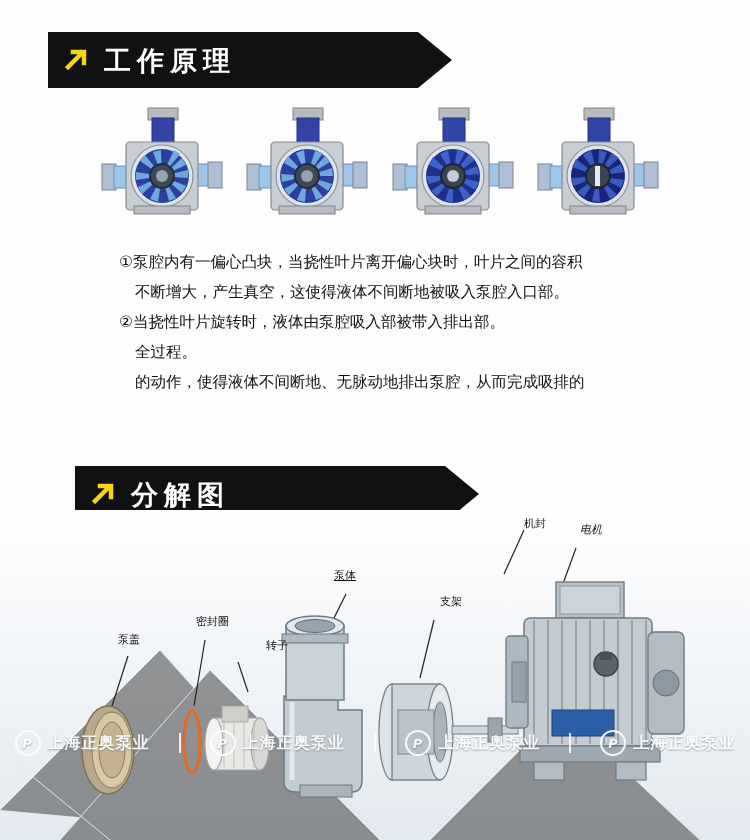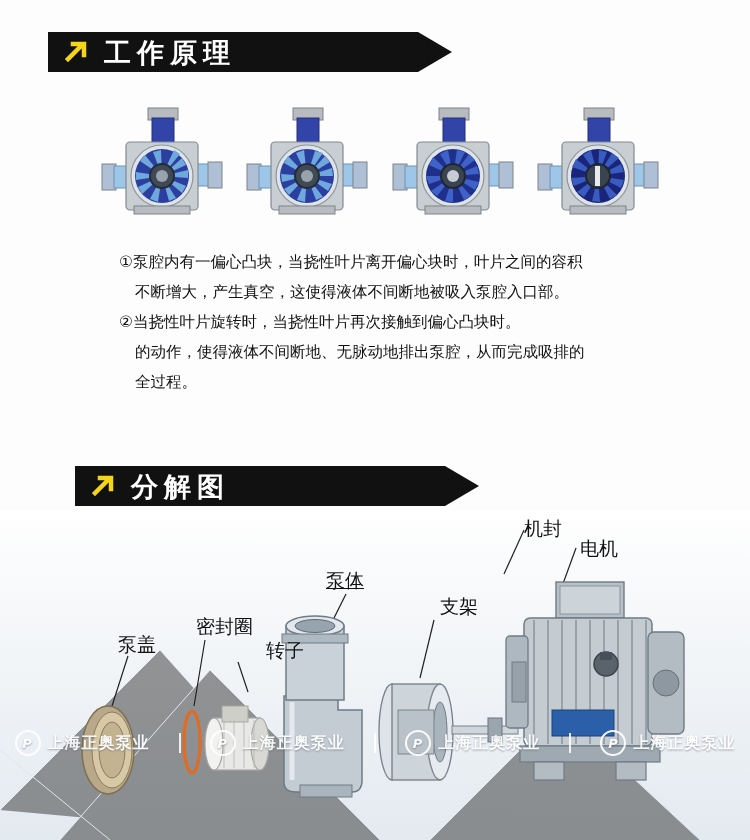--- a/index.html
+++ b/index.html
@@ -18,21 +18,21 @@
   .page {
     position: relative;
     width: 750px;
     height: 840px;
     background: #fdfdfd;
   }
 
   
   .banner {
     position: absolute;
-    height: 40px;
+    height: 56px;
     display: flex;
     align-items: center;
     background: #111111;
     padding-left: 14px;
     padding-right: 46px;
     color: #ffffff;
     
     clip-path: polygon(0 0, calc(100% - 34px) 0, 100% 50%, calc(100% - 34px) 100%, 0 100%);
   }
   .banner .arrow-icon {
@@ -103,21 +103,21 @@
     overflow: hidden;
   }
   .exploded .bg-diag {
     position: absolute;
     inset: 0;
     opacity: 0.5;
   }
 
   .callout {
     position: absolute;
-    font-size: 19px;
+    font-size: 11px;
     color: #111111;
     white-space: nowrap;
     font-family: "DejaVu Sans", "Liberation Sans", sans-serif;
     text-align: right;
   }
 
   
   .watermark-strip {
     position: absolute;
     left: 0;
@@ -297,24 +297,24 @@
       </svg>
     </div>
   </div>
 
   <div class="principle-text">
     <p>
       <span class="ind">①</span><span>泵腔内有一偏心凸块，当挠性叶片离开偏心块时，叶片之间的容积</span>
     </p>
     <p class="cont">不断增大，产生真空，这使得液体不间断地被吸入泵腔入口部。</p>
     <p>
-      <span class="ind">②</span><span>当挠性叶片旋转时，当挠性叶片再次接触到偏心凸块时。</span>
+      <span class="ind">②</span><span>当挠性叶片旋转时，液体由泵腔吸入部被带入排出部。</span>
     </p>
+    <p class="cont">全过程。</p>
     <p class="cont">的动作，使得液体不间断地、无脉动地排出泵腔，从而完成吸排的</p>
-    <p class="cont">全过程。</p>
   </div>
 
   <div class="banner" id="banner-exploded">
     <svg class="arrow-icon" viewBox="0 0 30 30">
       <path d="M6 22 L20 8 M11 7 L22 7 L22 18" fill="none" stroke="#f5d518" stroke-width="4.5" stroke-linecap="square"></path>
     </svg>
     <span class="banner-title">分解图</span>
   </div>
 
   <div class="exploded">
@@ -425,24 +425,24 @@
         <rect x="534" y="252" width="30" height="18" fill="#b3bcc3" stroke="#6f7b85" stroke-width="1.2"></rect>
         <rect x="616" y="252" width="30" height="18" fill="#b3bcc3" stroke="#6f7b85" stroke-width="1.2"></rect>
 
         <rect x="552" y="200" width="62" height="26" fill="#2b5fa8" stroke="#1d4379" stroke-width="1"></rect>
       </g>
     </svg>
 
     <div class="callout" style="left:118px; top:122px;">泵盖</div>
     <div class="callout" style="left:196px; top:104px;">密封圈</div>
     <div class="callout" style="left:252px; top:128px;margin-left:14px;">转子</div>
-    <div class="callout" style="left:326px; top:58px;text-decoration:underline;">泵体</div>
+    <div class="callout" style="left:334px; top:58px;text-decoration:underline;">泵体</div>
     <div class="callout" style="left:440px; top:84px;">支架</div>
     <div class="callout" style="left:524px; top:6px;">机封</div>
-    <div class="callout" style="left:580px; top:26px;">电机</div>
+    <div class="callout" style="left:580px; top:12px;font-style:italic;">电机</div>
   </div>
 
   <div class="watermark-strip">
     <div class="wm">
       <span class="wm-logo">P</span>
       <span>上海正奥泵业</span>
     </div>
     <div class="wm-sep"></div>
     <div class="wm">
       <span class="wm-logo">P</span>

